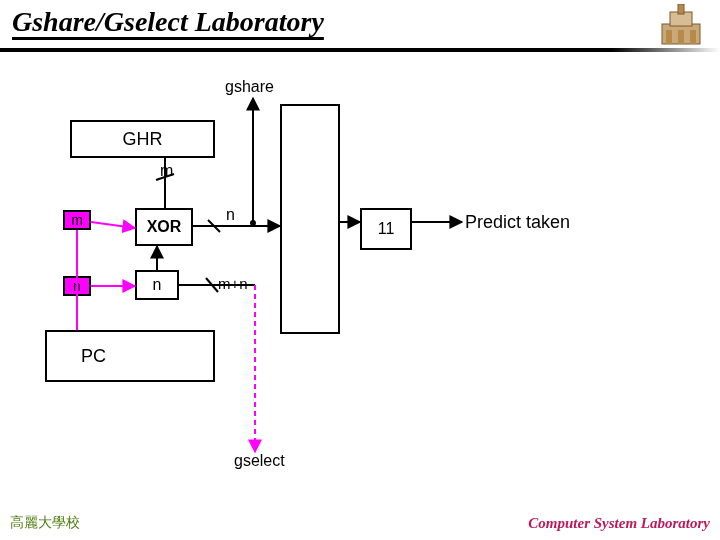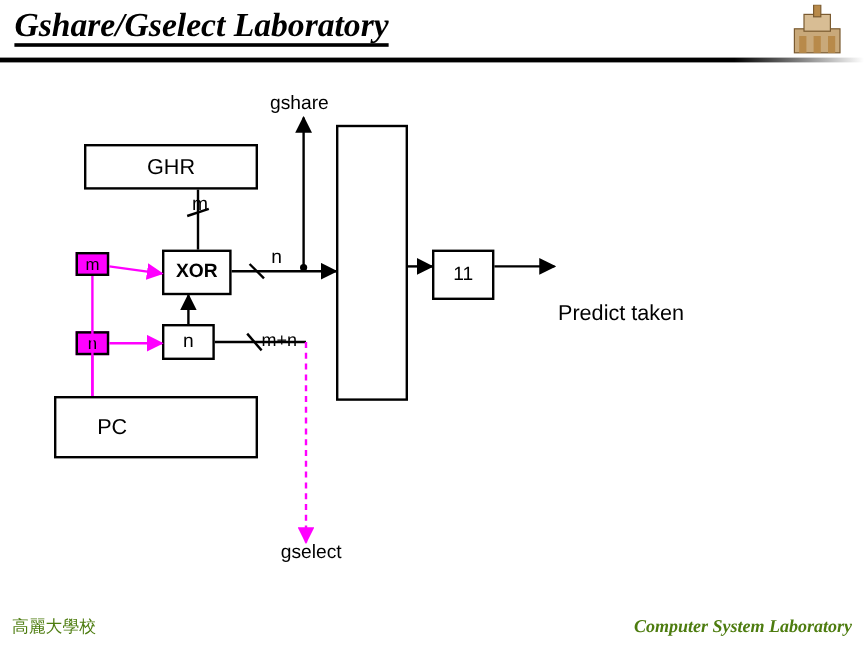--- a/index.html
+++ b/index.html
@@ -40,21 +40,21 @@
     height: 44px;
   }
   .logo-bottom-right {
     position: absolute;
     right: 10px;
     bottom: 8px;
     font-family: Georgia, serif;
     font-style: italic;
     font-weight: bold;
     font-size: 15px;
-    color: #4d7c0f;
+    color: #be185d;
   }
   .logo-bottom-left {
     position: absolute;
     left: 10px;
     bottom: 8px;
     font-family: "SimSun", serif;
     font-size: 14px;
     color: #4d7c0f;
   }
   
@@ -177,21 +177,20 @@
   }
   .lbl-mn-concat {
     left: 218px;
     top: 275px;
     font-size: 15px;
   }
   .lbl-predict {
     left: 465px;
     top: 212px;
     font-size: 18px;
-    margin-top: 39px;
   }
   .lbl-gselect {
     left: 234px;
     top: 452px;
     font-size: 16px;
   }
   svg.overlay {
     position: absolute;
     left: 0;
     top: 0;

